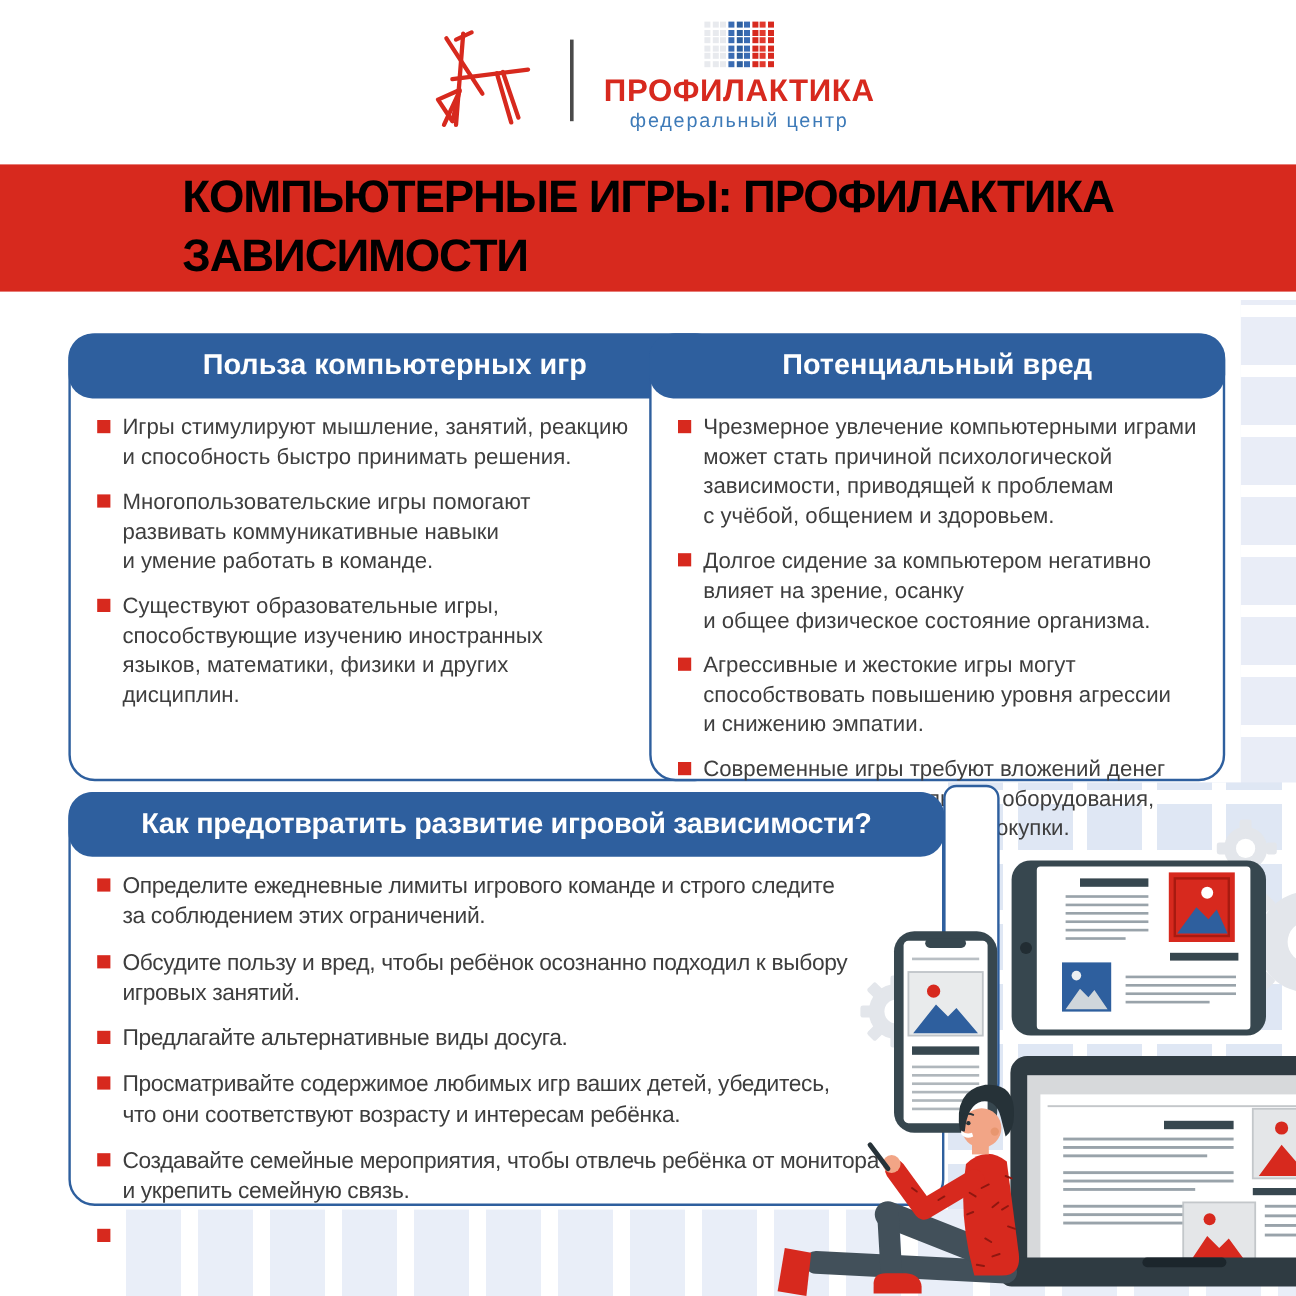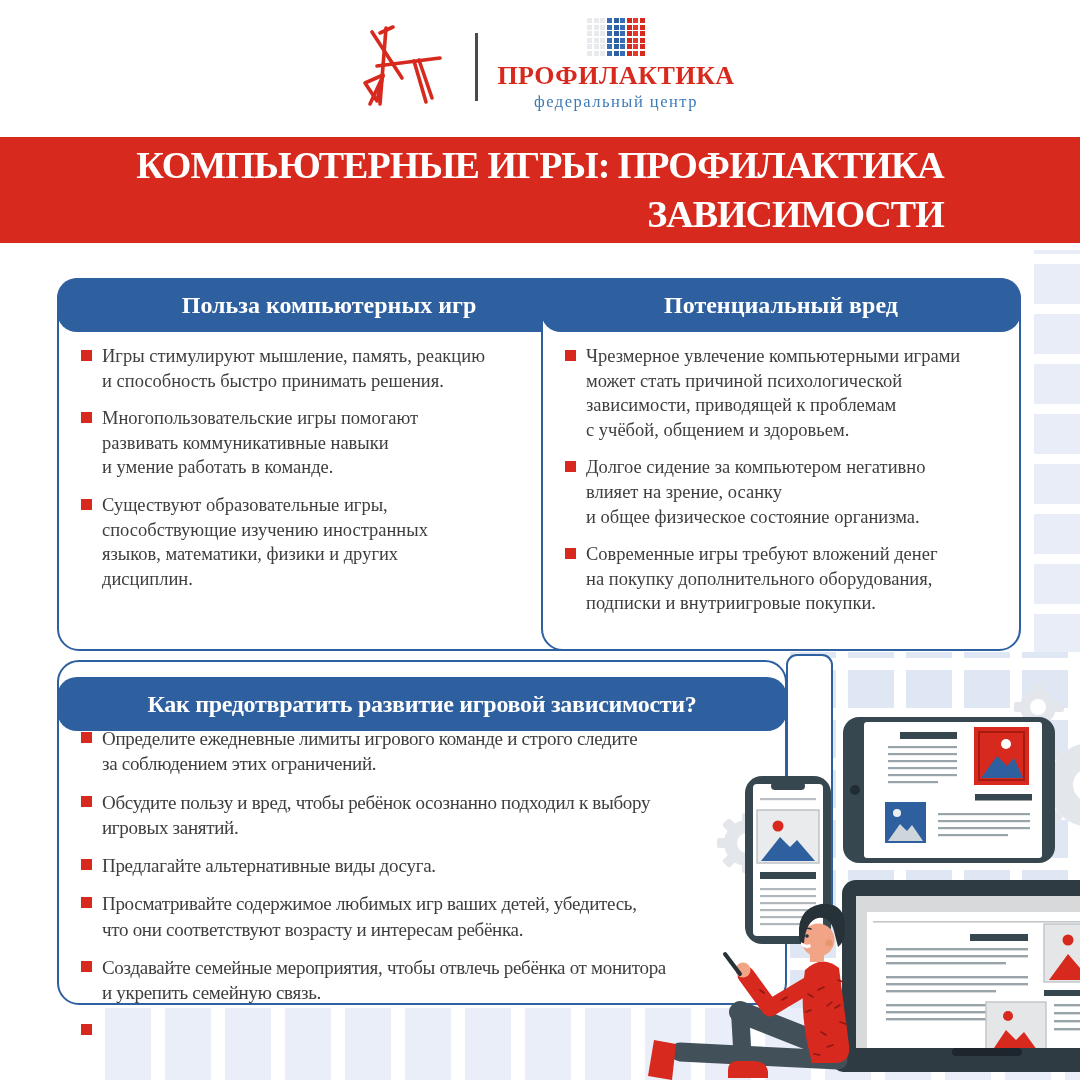--- a/index.html
+++ b/index.html
@@ -1,35 +1,35 @@
 <!DOCTYPE html>
 <html><head>
 <meta charset="utf-8">
 <style>
   * { margin:0; padding:0; box-sizing:border-box; }
   html,body { width:1080px; height:1080px; background:#fff; }
   .canvas { position:relative; width:1080px; height:1080px; background:#fff; overflow:hidden;
-            font-family:Liberation Serif, serif; }
+            font-family:Liberation Sans, sans-serif; }
 
   
   .topbar { position:absolute; left:0; top:0; width:1080px; height:137px; background:#fff; }
   .chair-logo { position:absolute; left:352px; top:20px; }
   .logo-divider { position:absolute; left:475px; top:33px; width:3px; height:68px; background:#4a4a4a; }
   .brand { position:absolute; left:498px; top:18px; width:236px; height:100px;
            display:flex; flex-direction:column; align-items:center; }
   .brand-grid { display:grid; grid-template-columns:repeat(9, 5px); grid-auto-rows:5px; gap:1.6px; margin-bottom:6px; }
   .brand-grid div { width:5px; height:5px; }
   .brand-name { font-size:26px; font-weight:bold; letter-spacing:0.5px; color:#d7291e; line-height:1.05; }
   .brand-sub  { font-size:16.5px; color:#3d7ab8; letter-spacing:1.5px; margin-top:3px; }
 
   
   .banner { position:absolute; left:0; top:137px; width:1080px; height:106px; background:#d7291e;
             display:flex; align-items:center; justify-content:center; }
-  .banner h1 { color:#ffffff; font-size:38px; line-height:49px; font-weight:bold; letter-spacing:-1px;
-               text-align:right; white-space:pre-line; text-transform:uppercase; }
+  .banner h1 { color:#000000; font-size:38px; line-height:49px; font-weight:bold; letter-spacing:-1px;
+               text-align:left; white-space:pre-line; text-transform:uppercase; }
 
   
   .bg-col { position:absolute; left:1034px; top:250px; width:46px; height:404px; z-index:0;
             background-color:#e9edf7;
             background-image:repeating-linear-gradient(0deg, transparent 0 40px, #fff 40px 50px); }
   .bg-grid { position:absolute; left:790px; top:652px; width:290px; height:356px; z-index:0;
              background-color:#dfe7f4;
              background-image:repeating-linear-gradient(90deg, transparent 0 46px, #fff 46px 58px),
                               repeating-linear-gradient(0deg, transparent 0 38px, #fff 38px 50px); }
   .bg-strips { position:absolute; left:105px; top:1008px; width:975px; height:72px; z-index:0;
@@ -41,21 +41,21 @@
                border-radius:20px; display:flex; align-items:center; justify-content:center;
                color:#fff; font-weight:bold; font-size:24px; }
   .card-benefits { left:57px;  top:278px; width:544px; height:373px; }
   .card-harm     { left:541px; top:278px; width:480px; height:373px; }
   .card-prevent  { left:57px;  top:660px; width:730px; height:345px; }
   .card-body { padding:64px 18px 12px 22px; list-style:none; }
   .card-body li { display:flex; gap:10px; margin-bottom:13px; }
   .bullet { width:11px; height:11px; background:#d7291e; margin-top:6px; flex:none; }
   .itxt { font-size:18.5px; line-height:1.33; color:#3e3e3e; white-space:pre-line; }
   .card-prevent .itxt { font-size:19px; letter-spacing:-0.3px; }
-  .card-prevent .card-head { letter-spacing:-0.3px;margin-top:17px; }
+  .card-prevent .card-head { letter-spacing:-0.3px; }
 
   .illustration { position:absolute; left:640px; top:650px; width:440px; height:430px; z-index:2; }
 </style>
 </head>
 <body>
 
 <div class="canvas">
 
   <div class="bg-col"></div>
   <div class="bg-grid"></div>
@@ -140,21 +140,21 @@
   <div class="banner">
     <h1>КОМПЬЮТЕРНЫЕ ИГРЫ: ПРОФИЛАКТИКА
 ЗАВИСИМОСТИ</h1>
   </div>
 
   <section class="card card-benefits">
     <div class="card-head">Польза компьютерных игр</div>
     <ul class="card-body">
       <li>
           <span class="bullet"></span>
-          <span class="itxt">Игры стимулируют мышление, память, реакцию
+          <span class="itxt">Игры стимулируют мышление, занятий, реакцию
 и способность быстро принимать решения.</span>
         </li>
       <li>
           <span class="bullet"></span>
           <span class="itxt">Многопользовательские игры помогают
 развивать коммуникативные навыки
 и умение работать в команде.</span>
         </li>
       <li>
           <span class="bullet"></span>
@@ -174,20 +174,26 @@
           <span class="itxt">Чрезмерное увлечение компьютерными играми
 может стать причиной психологической
 зависимости, приводящей к проблемам
 с учёбой, общением и здоровьем.</span>
         </li>
       <li>
           <span class="bullet"></span>
           <span class="itxt">Долгое сидение за компьютером негативно
 влияет на зрение, осанку
 и общее физическое состояние организма.</span>
+        </li>
+      <li>
+          <span class="bullet"></span>
+          <span class="itxt">Агрессивные и жестокие игры могут
+способствовать повышению уровня агрессии
+и снижению эмпатии.</span>
         </li>
       <li>
           <span class="bullet"></span>
           <span class="itxt">Современные игры требуют вложений денег
 на покупку дополнительного оборудования,
 подписки и внутриигровые покупки.</span>
         </li>
     </ul>
   </section>
 

